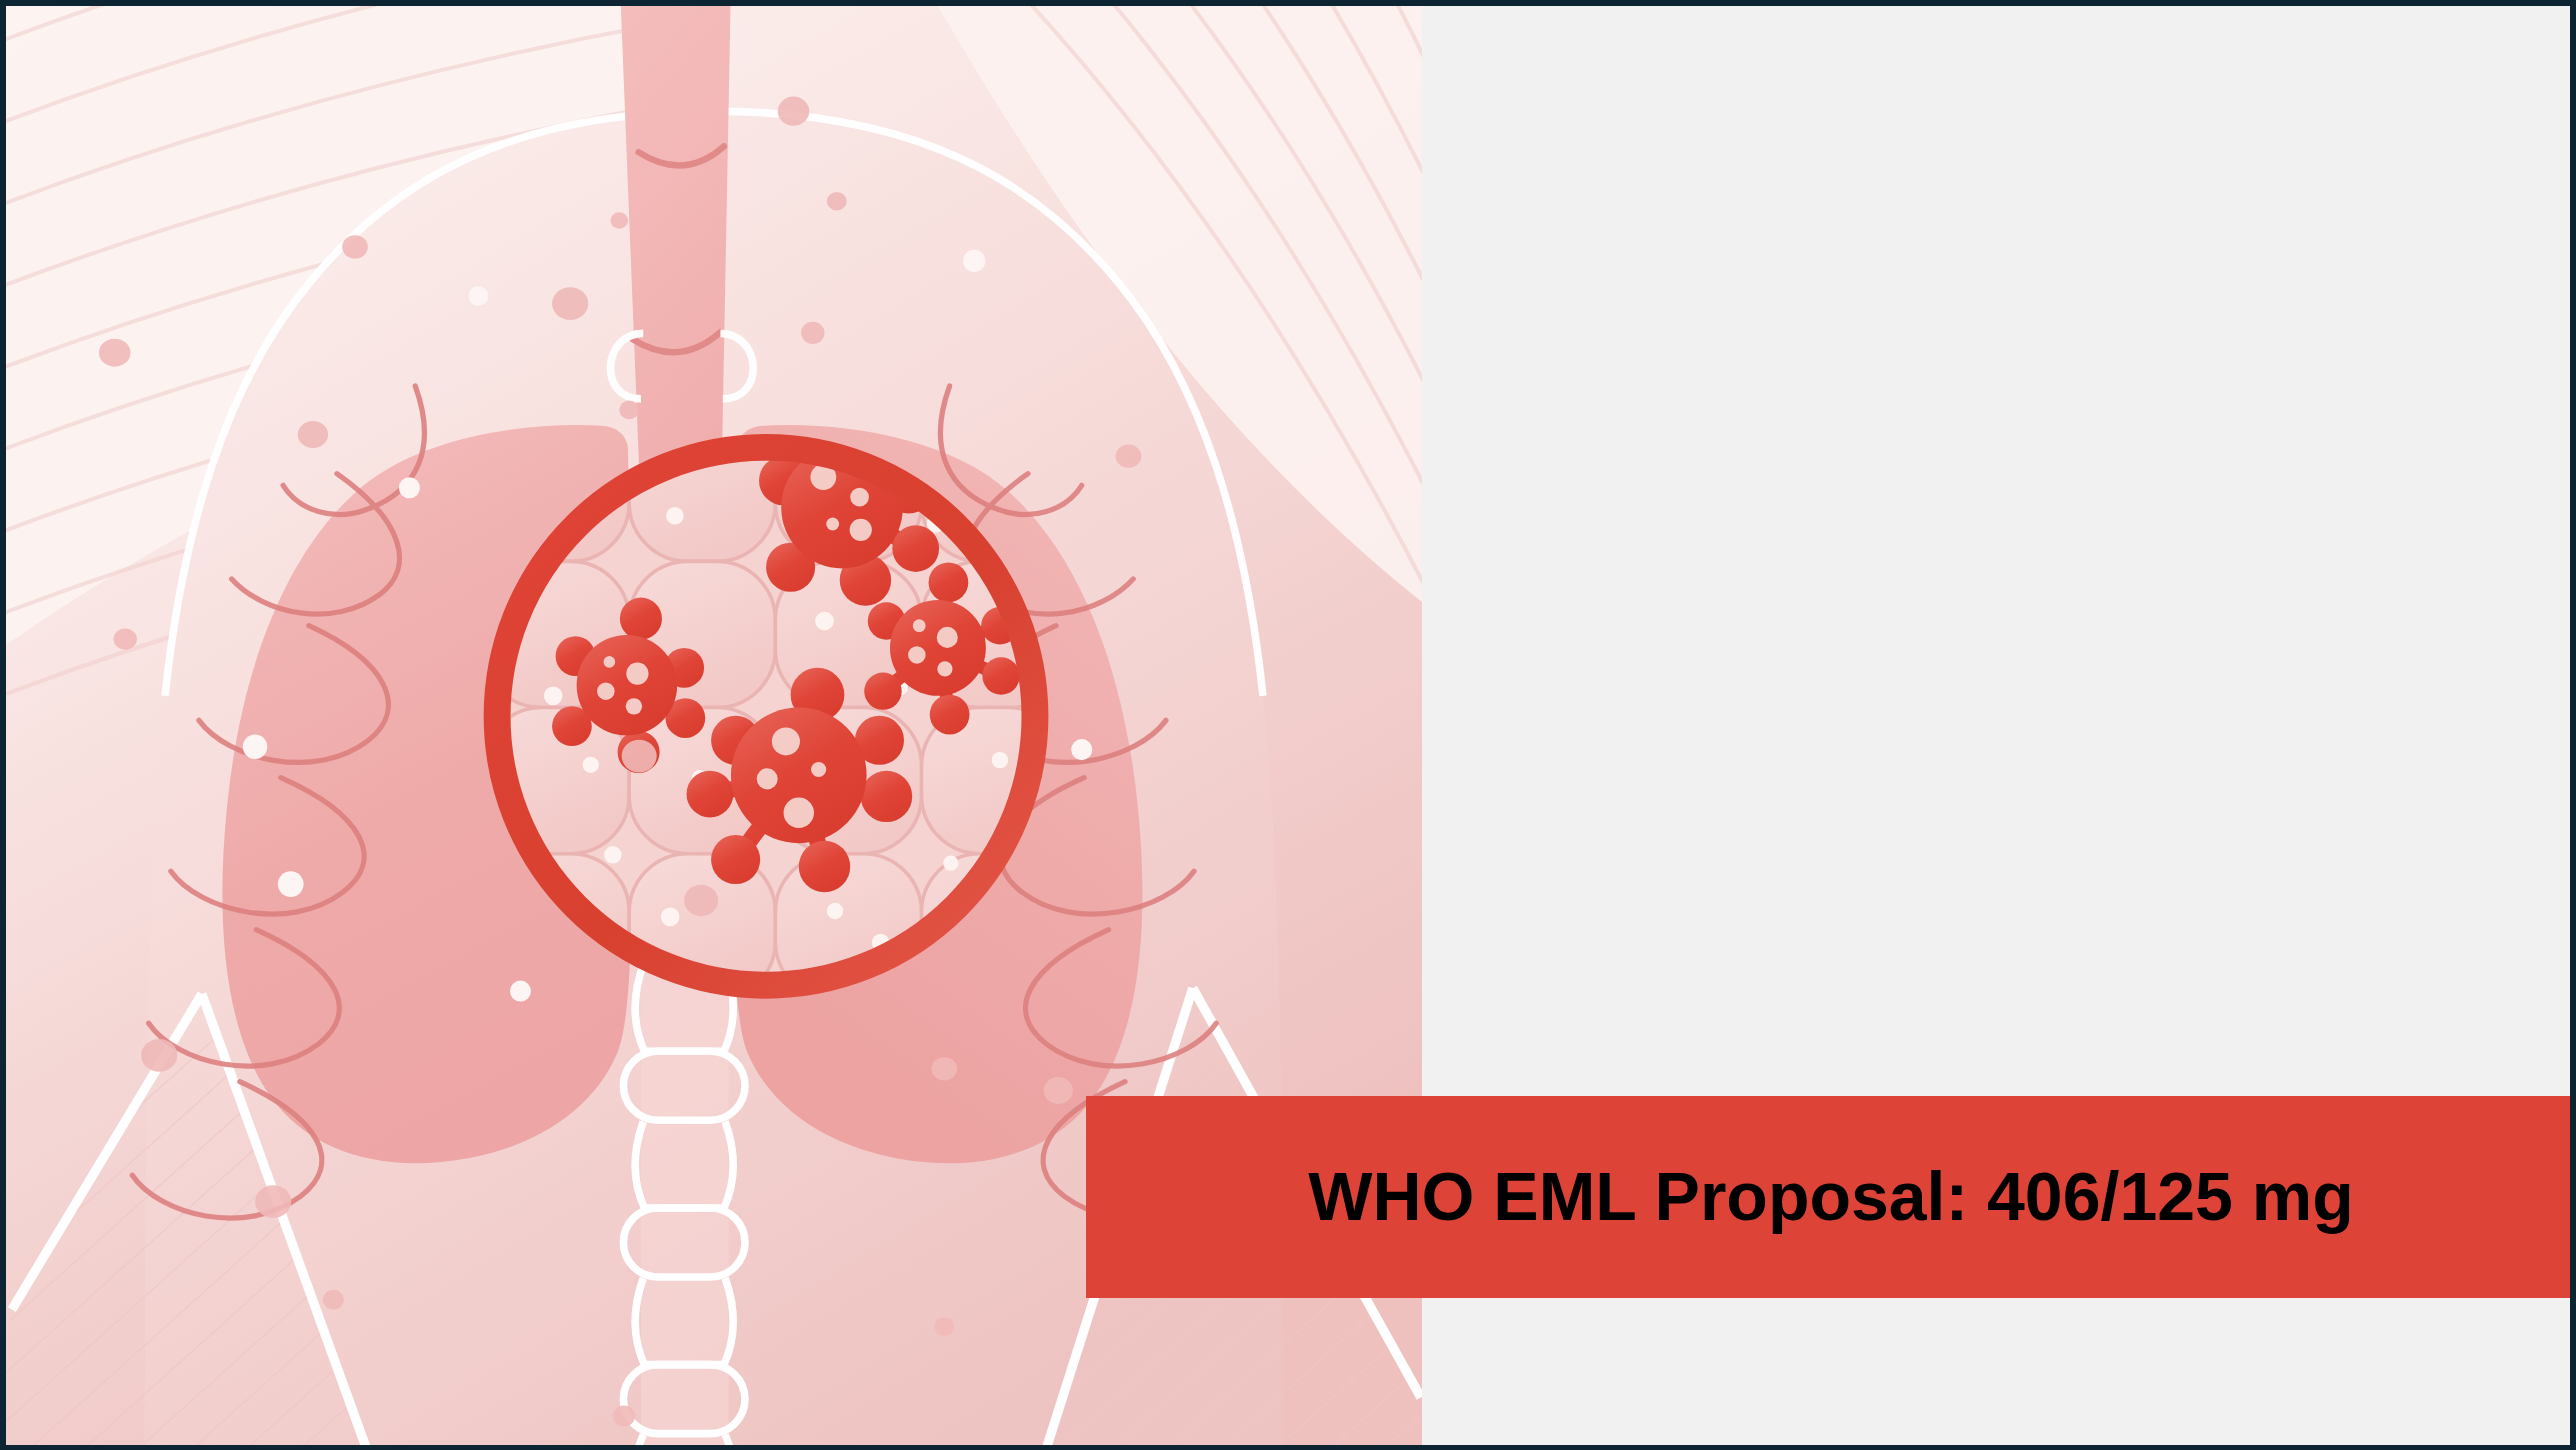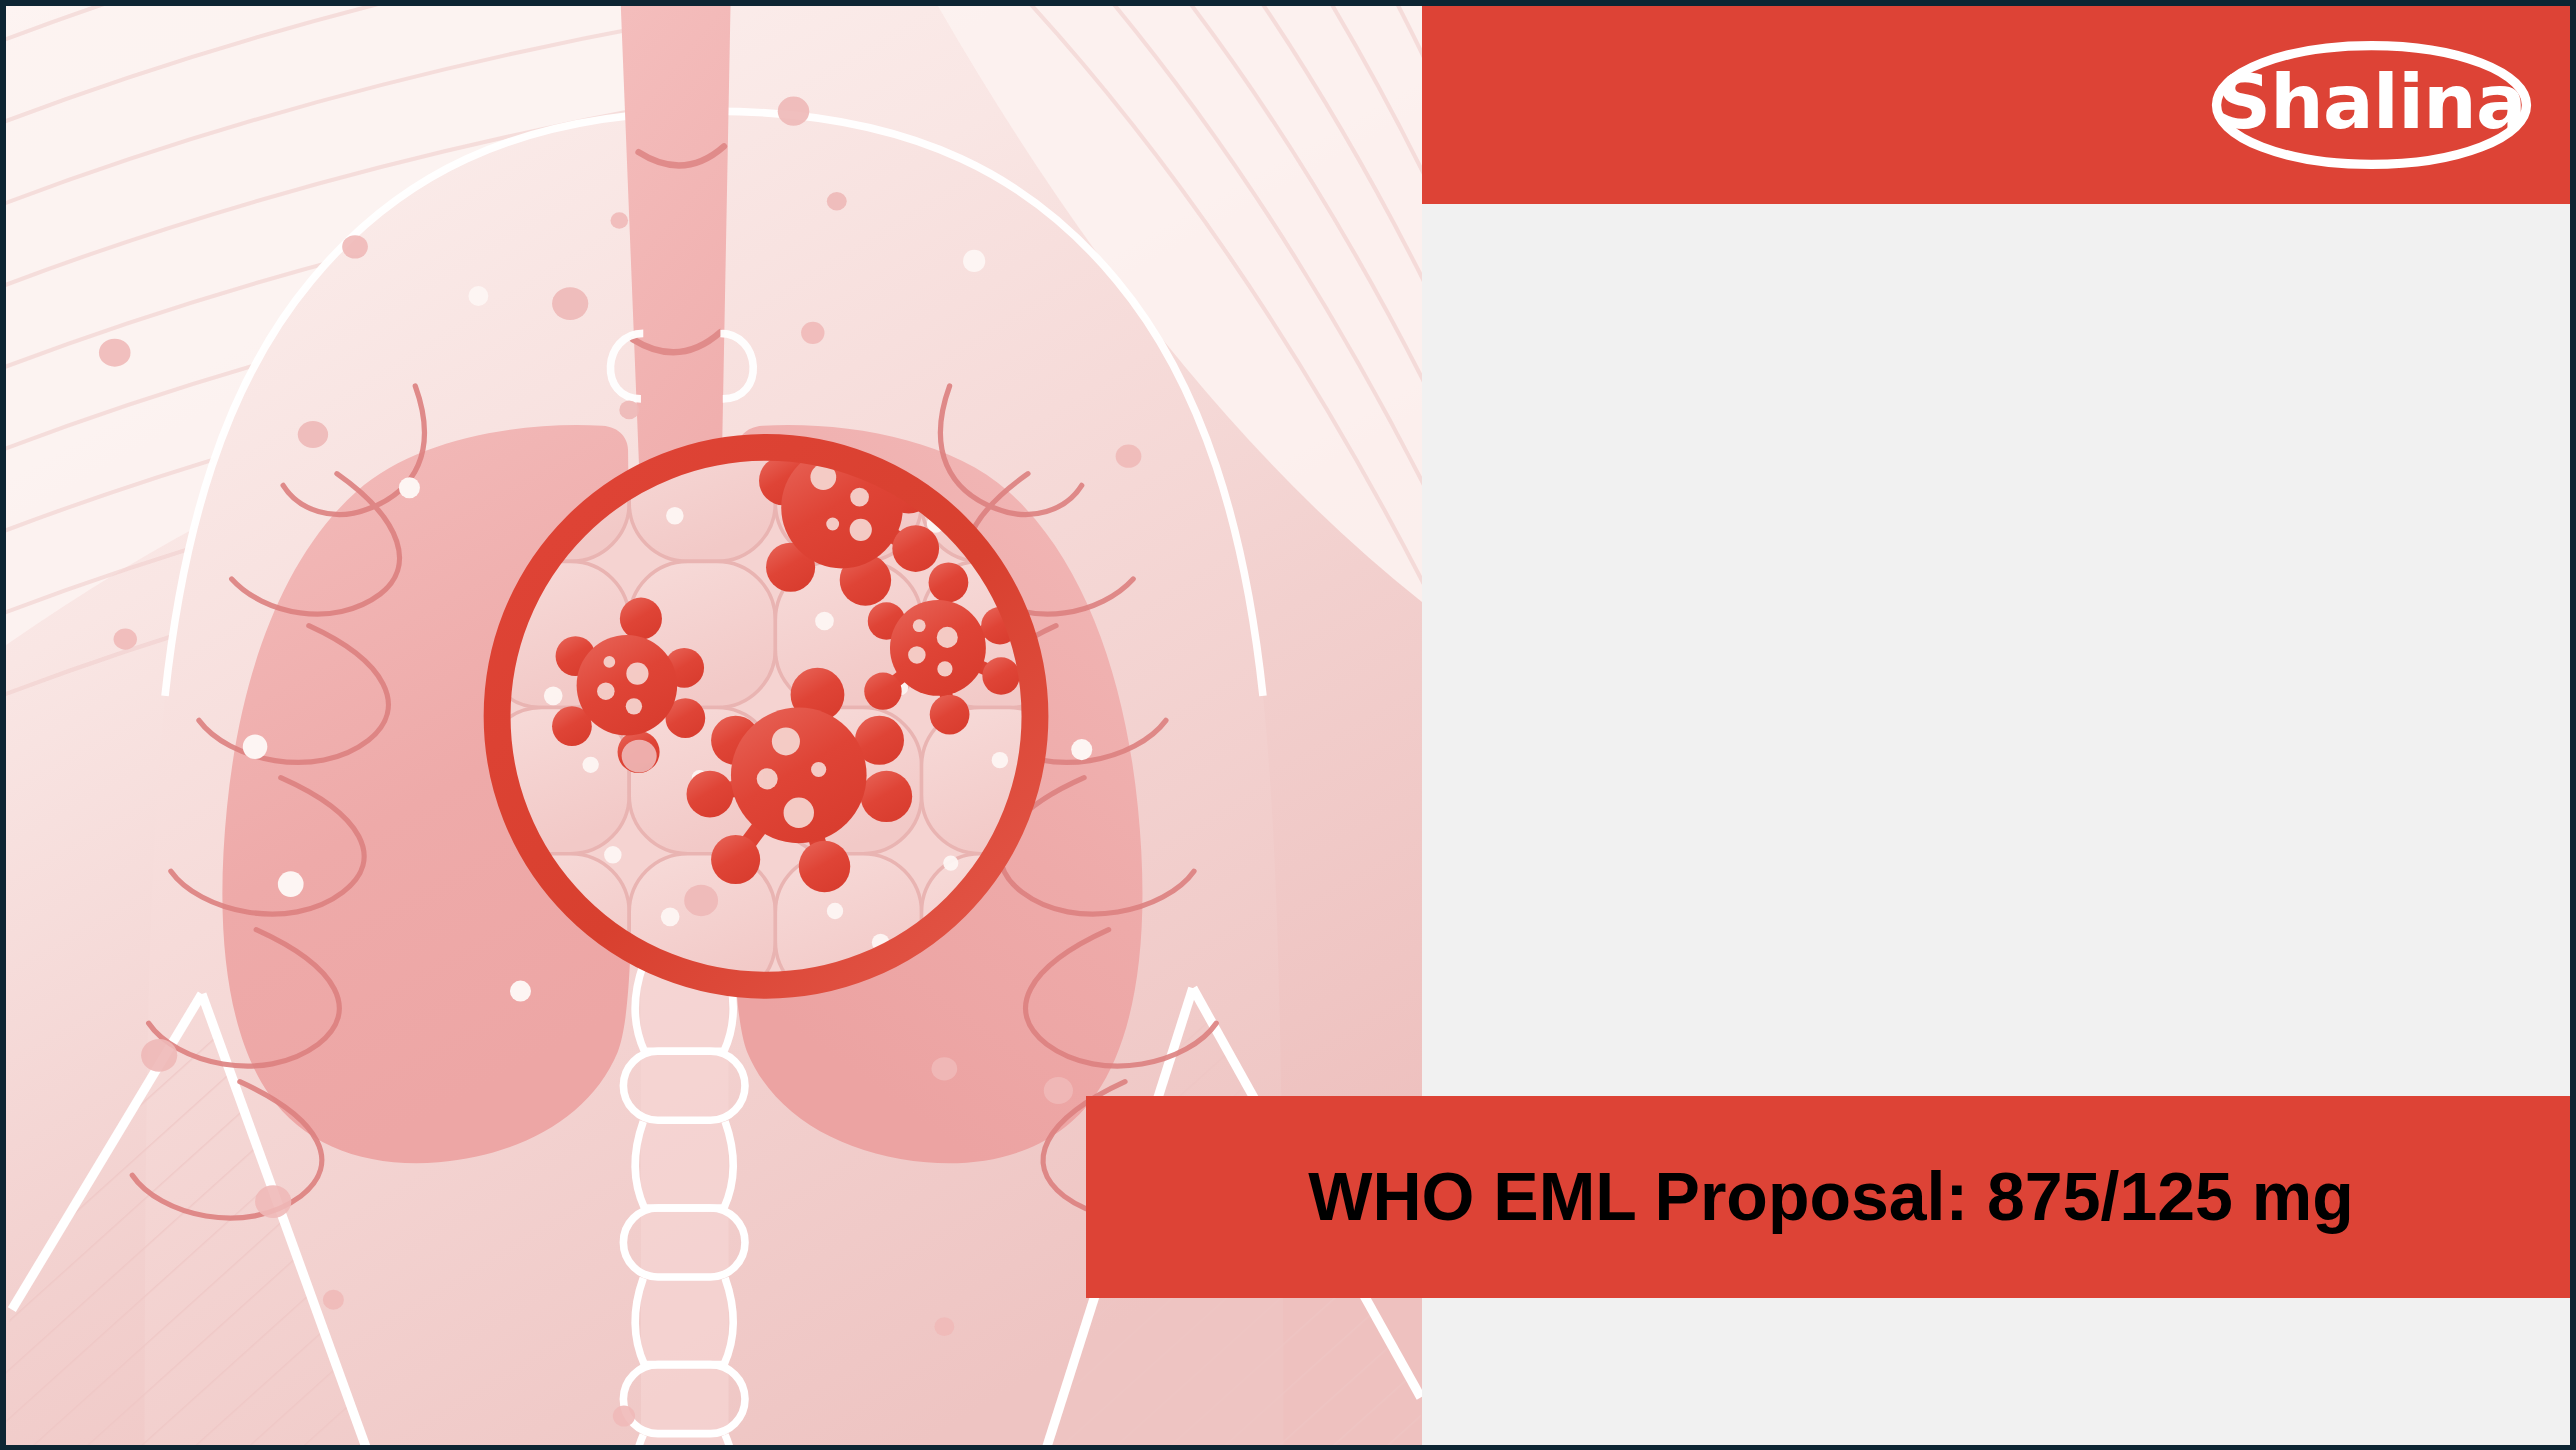--- a/index.html
+++ b/index.html
@@ -493,27 +493,19 @@
             <circle cx="880" cy="1685" r="18"></circle>
             <circle cx="1840" cy="1272" r="18"></circle>
           </g>
         </g>
       </g>
     </svg>
   </div>
 
   <div class="right-panel"></div>
 
-  <div class="header-bar">
-    <div class="logo">
-      <svg width="327" height="134" viewBox="0 0 560 230" xmlns="http://www.w3.org/2000/svg">
-        <ellipse cx="280" cy="115" rx="266" ry="102" fill="none" stroke="#ffffff" stroke-width="16"></ellipse>
-      </svg>
-      <span class="logo-text">Shalina</span>
-    </div>
+
+  <div class="title-banner">
+    <div class="title-line">WHO EML Proposal: 406/125 mg</div>
   </div>
 
-  <div class="title-banner">
-    <div class="title-line">WHO EML Proposal: 875/125 mg</div>
-  </div>
-
 </div>
 
 
 </body></html>

